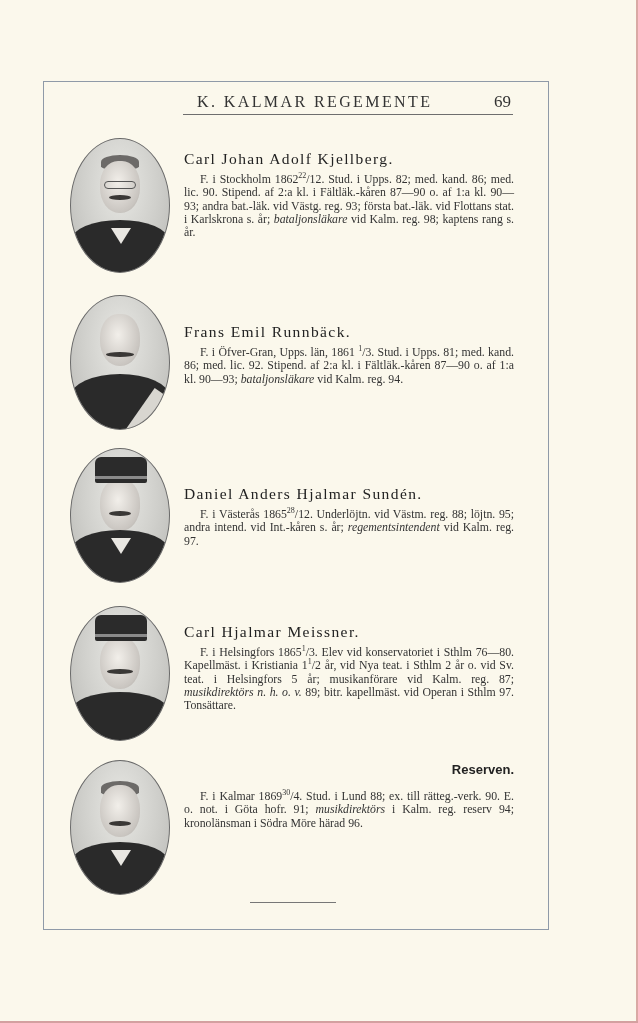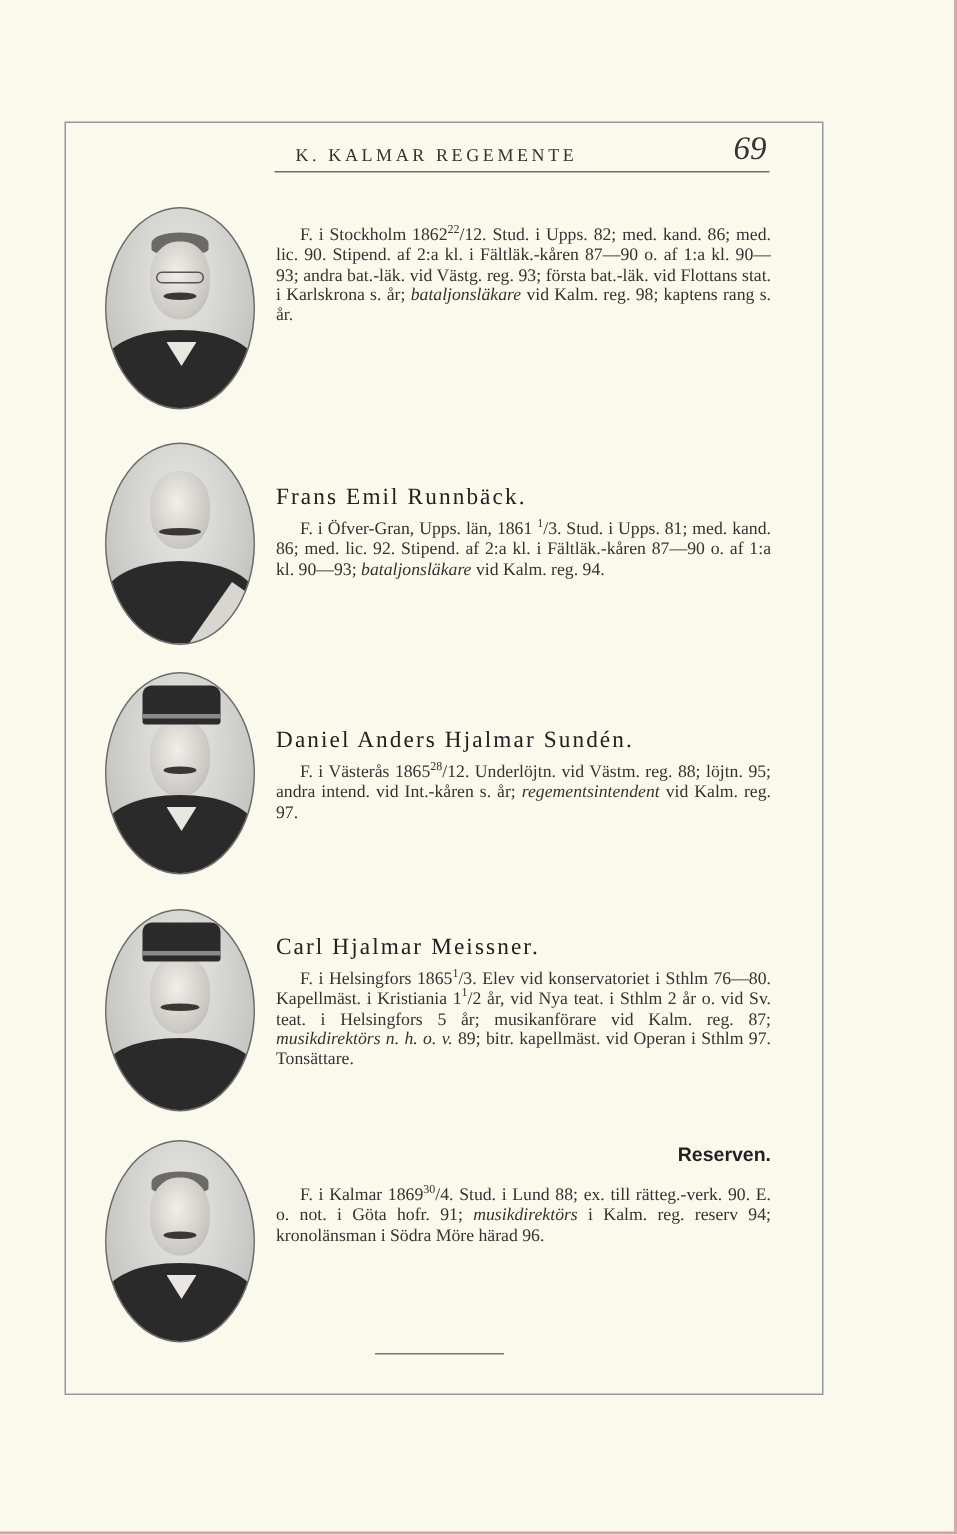--- a/index.html
+++ b/index.html
@@ -13,22 +13,22 @@
   .edge-bottom { position: absolute; left: 0; bottom: 0; width: 638px; height: 2px; background: #d4a0a0; }
   .frame {
     position: absolute; left: 43px; top: 81px; width: 506px; height: 849px;
     border: 1.5px solid #8f9aa8; box-sizing: border-box;
   }
   .running-head {
     position: absolute; left: 183px; top: 88px; width: 330px; height: 26px;
     display: flex; justify-content: space-between; align-items: flex-end;
     border-bottom: 1px solid #6e6e6e;
   }
-  .running-title { font-size: 12px; letter-spacing: 2.4px; padding-bottom: 3px; padding-left: 14px; color: #333; }
-  .page-number { font-size: 22px; padding-bottom: 2px; padding-right: 2px; color: #333; font-style: italic; }
+  .running-title { font-size: 16px; letter-spacing: 2.4px; padding-bottom: 3px; padding-left: 14px; color: #333; }
+  .page-number { font-size: 17px; padding-bottom: 2px; padding-right: 2px; color: #333; }
   .portrait {
     position: absolute; left: 70px; width: 100px; height: 135px;
     border-radius: 50%; overflow: hidden;
     background: radial-gradient(ellipse at 50% 35%, #e8e8e4 0%, #cfcfcb 55%, #b8b8b4 100%);
     border: 1px solid #6a6a6a; box-sizing: border-box;
   }
   .portrait .head {
     position: absolute; left: 29px; top: 22px; width: 40px; height: 52px;
     border-radius: 45% 45% 48% 48%;
     background: radial-gradient(ellipse at 45% 40%, #f2efea 0%, #c9c5c0 70%, #a09c98 100%);
@@ -72,20 +72,21 @@
 
 <div class="portrait" style="top:138px">
   <div class="hair"></div>
     <div class="head"></div>
     <div class="glasses"></div>
     <div class="mustache"></div>
     <div class="body"></div>
     <div class="collar"></div>
 </div>
 <div class="bio" style="top:150px">
+  <div class="name">Carl Johan Adolf Kjellberg.</div>
   <div class="text">F. i Stockholm 1862<sup>22</sup>/12. Stud. i Upps. 82; med. kand. 86; med. lic. 90. Stipend. af 2:a kl. i Fältläk.-kåren 87—90 o. af 1:a kl. 90—93; andra bat.-läk. vid Västg. reg. 93; första bat.-läk. vid Flottans stat. i Karlskrona s. år; <i>bataljonsläkare</i> vid Kalm. reg. 98; kaptens rang s. år.</div>
 </div>
 
 <div class="portrait" style="top:295px">
   <div class="head" style="top:18px"></div>
     <div class="mustache" style="width:28px;left:35px"></div>
     <div class="body" style="height:55px"></div>
     <div class="sash"></div>
 </div>
 <div class="bio" style="top:323px">

